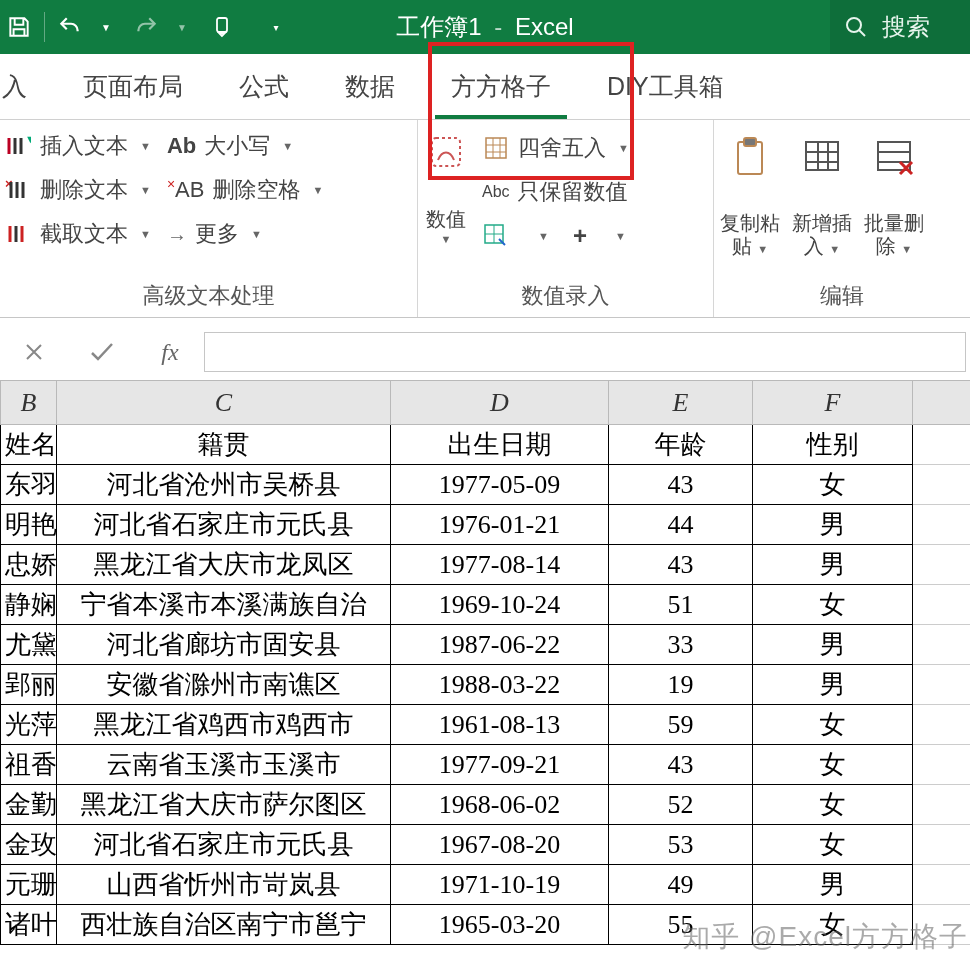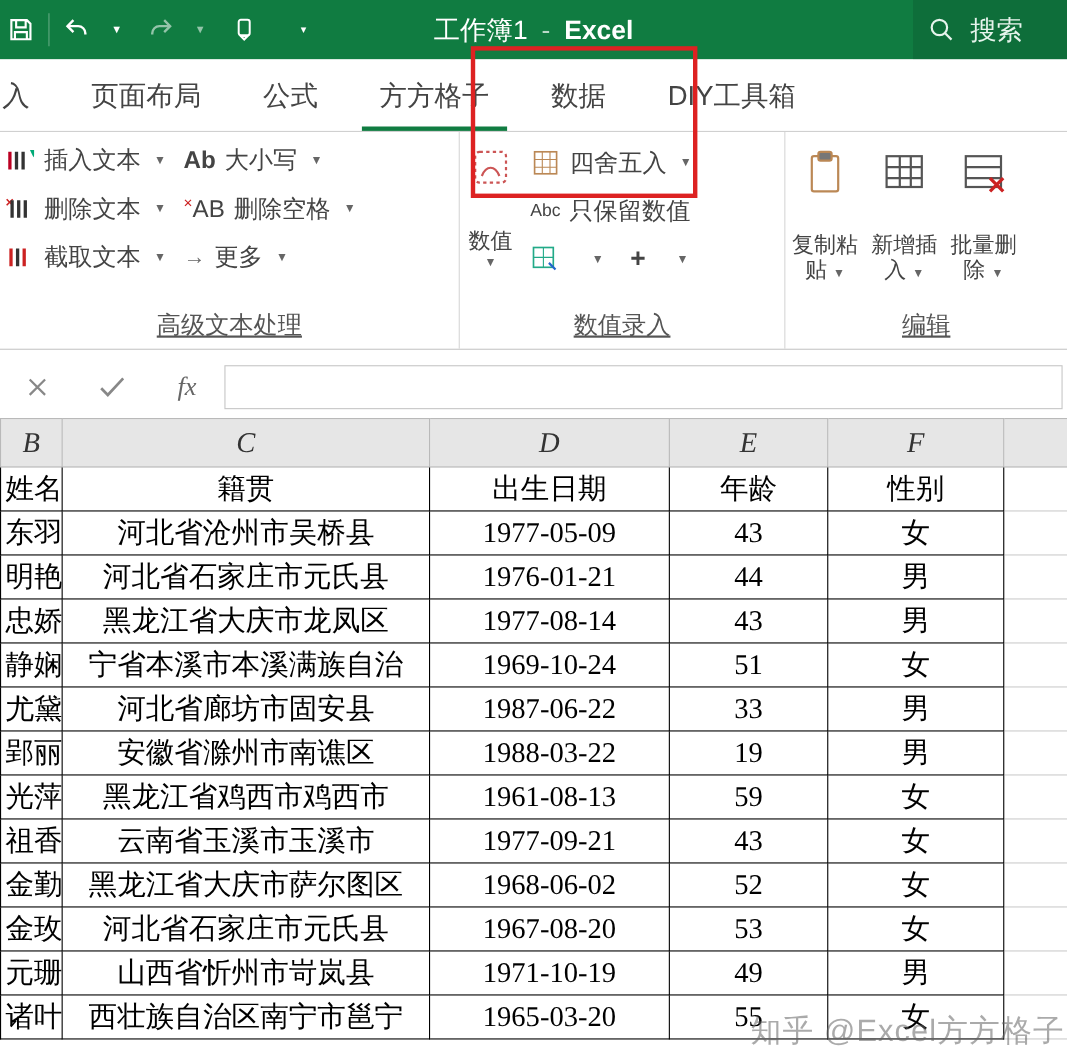--- a/index.html
+++ b/index.html
@@ -8,36 +8,36 @@
   
   .titlebar { background: #107c41; height: 54px; display: flex; align-items: center; color: #fff; position: relative; overflow: hidden; }
   .qat { display: flex; align-items: center; gap: 2px; padding-left: 0; }
   .qat-btn { display: flex; align-items: center; justify-content: center; width: 38px; height: 38px; color: #fff; font-size: 22px; }
   .qat-btn.save svg { width: 26px; height: 26px; fill: none; stroke: #fff; stroke-width: 1.8; }
   .qat-sep { border-left: 1px solid rgba(255,255,255,0.35); height: 30px; margin: 0 4px; }
   .qat-dd { font-size: 10px; margin-left: -4px; }
   .title-center { position: absolute; left: 50%; transform: translateX(-50%); font-size: 24px; }
   .title-center .wb { color: #fff; }
   .title-center .dash { margin: 0 6px; color: #b9d9c8; }
-  .title-center .app { color: #fff; font-weight: bold; }
+  .title-center .app { color: #fff; }
   .search-box { position: absolute; right: 0; top: 0; height: 54px; width: 140px; background: #0e6e3a; display: flex; align-items: center; padding-left: 14px; gap: 14px; color: #e6f4ec; font-size: 24px; }
   .search-box svg { width: 24px; height: 24px; stroke: #e6f4ec; stroke-width: 2; fill: none; }
 
   
   .tabs { background: #fff; height: 66px; display: flex; align-items: center; padding-left: 0; gap: 0; border-bottom: 1px solid #d0d0d0; font-size: 25px; color: #444; position: relative; }
   .tab { padding: 0 28px; height: 100%; display: flex; align-items: center; white-space: nowrap; }
   .tab.active { position: relative; }
   .tab.active::after { content:''; position:absolute; left: 12px; right: 12px; bottom: 0; height: 4px; background:#107c41; }
   .red-box { position:absolute; border: 4px solid #d22; left: 428px; top: 42px; width: 206px; height: 138px; pointer-events:none; z-index: 50; }
 
   
   .ribbon { background: #fff; height: 198px; border-bottom: 1px solid #c6c6c6; display: flex; position: relative; }
   .group { display: flex; flex-direction: column; border-right: 1px solid #d6d6d6; height: 100%; }
   .group-body { flex: 1; display: flex; align-items: flex-start; padding-top: 6px; }
-  .group-label { font-size: 22px; color: #555; text-align: center; padding: 4px 0 6px; text-decoration: underline; }
+  .group-label { font-size: 22px; color: #555; text-align: center; padding: 4px 0 6px; }
   .btn-stack { display: flex; flex-direction: column; gap: 4px; padding: 0 8px; }
   .sbtn { display: flex; align-items: center; gap: 8px; font-size: 22px; color: #444; height: 40px; white-space: nowrap; }
   .sbtn .dd { font-size: 11px; margin-left: 4px; color:#666; }
   .ico { display:inline-flex; width: 28px; height: 28px; align-items:center; justify-content:center; }
 
   .bigbtn { display:flex; flex-direction:column; align-items:center; justify-content:flex-start; padding: 4px 6px 0; font-size: 20px; color:#444; gap:2px; }
   .bigbtn .bi { width: 44px; height: 44px; display:flex; align-items:center; justify-content:center; }
   .bigbtn .lbl { line-height: 1.15; text-align:center; white-space: nowrap; margin-top: 32px; }
   .bigbtn .dd { font-size: 11px; color:#666; }
 
@@ -108,25 +108,25 @@
 <div class="tabs">
   <div class="tab" style="padding-left:2px; padding-right:28px">
       <span>入</span>
     </div>
   <div class="tab">
       <span>页面布局</span>
     </div>
   <div class="tab">
       <span>公式</span>
     </div>
+  <div class="tab">
+      <span>数据</span>
+    </div>
   <div class="tab active">
       <span>方方格子</span>
-    </div>
-  <div class="tab">
-      <span>数据</span>
     </div>
   <div class="tab">
       <span>DIY工具箱</span>
     </div>
 </div>
 
 <div class="red-box"></div>
 
 <div class="ribbon">
 

